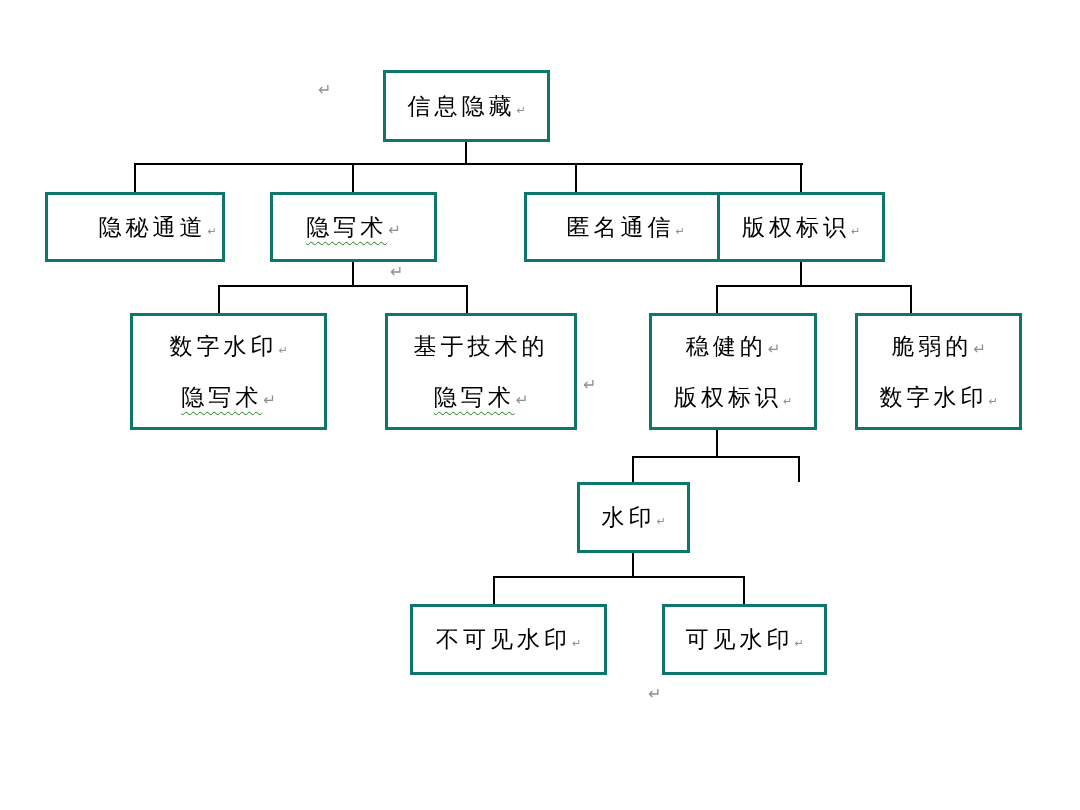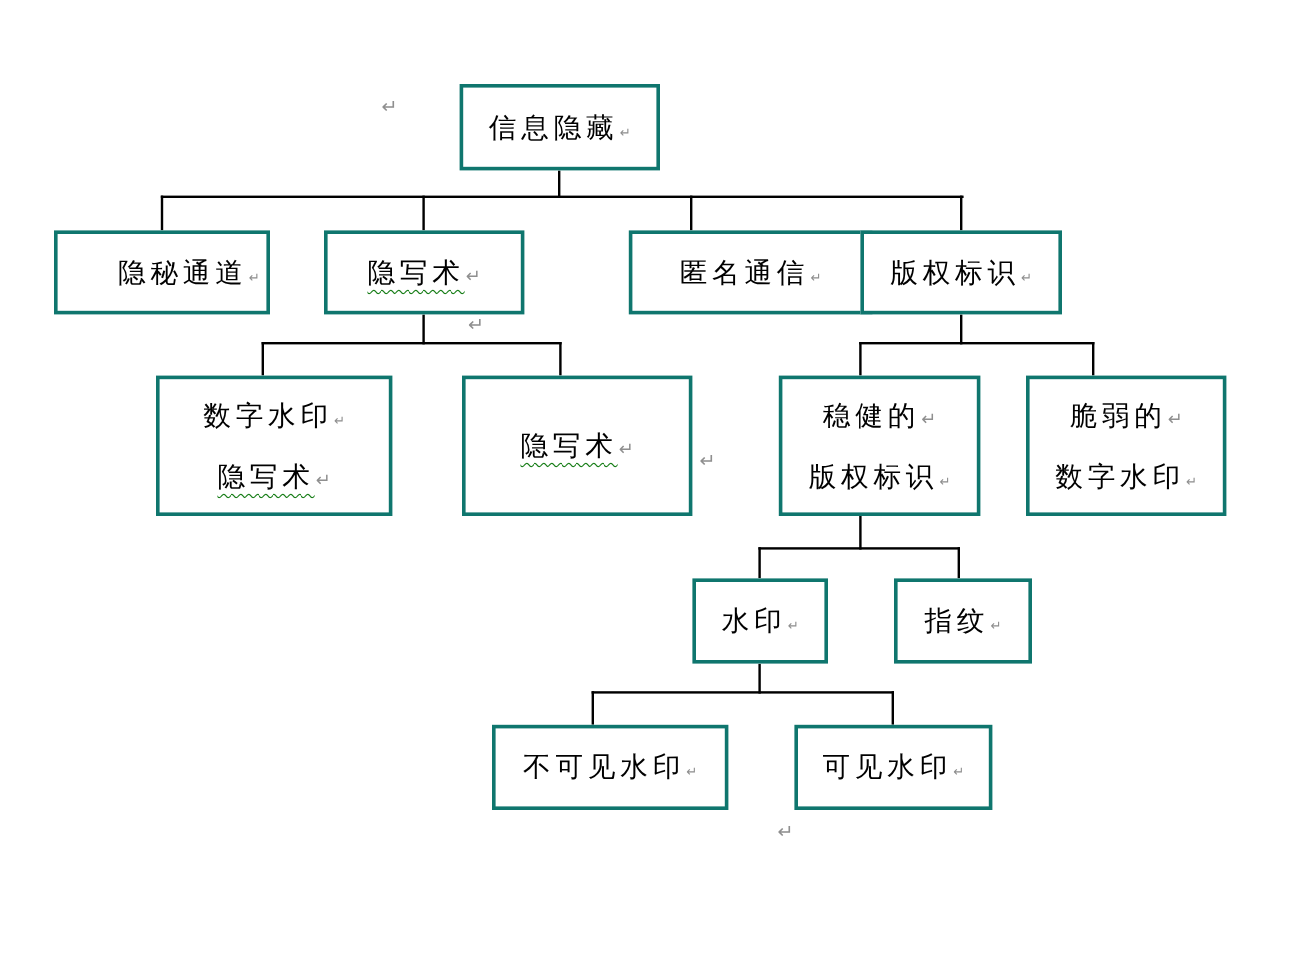--- a/index.html
+++ b/index.html
@@ -110,35 +110,33 @@
       <div class="nline"><span class="txt">匿名通信</span><span class="mk mk-end">↵</span></div>
     </div>
     <div class="node" style="left: 717px; top: 192px; width: 168px; height: 70px;">
       <div class="nline"><span class="txt">版权标识</span><span class="mk mk-end">↵</span></div>
     </div>
     <div class="node" style="left: 130px; top: 313px; width: 197px; height: 117px;">
       <div class="nline"><span class="txt">数字水印</span><span class="mk mk-end">↵</span></div>
       <div class="nline"><span class="txt wavy">隐写术</span><span class="mk mk-ret">↵</span></div>
     </div>
     <div class="node" style="left: 385px; top: 313px; width: 192px; height: 117px;">
+      <div class="nline"><span class="txt">基于技术的</span></div>
       <div class="nline"><span class="txt wavy">隐写术</span><span class="mk mk-ret">↵</span></div>
     </div>
     <div class="node" style="left: 633px; top: 313px; width: 168px; height: 117px; margin-left: 16px;">
       <div class="nline"><span class="txt">稳健的</span><span class="mk mk-ret">↵</span></div>
       <div class="nline"><span class="txt">版权标识</span><span class="mk mk-end">↵</span></div>
     </div>
     <div class="node" style="left: 577px; top: 482px; width: 113px; height: 71px;">
       <div class="nline"><span class="txt">水印</span><span class="mk mk-end">↵</span></div>
     </div>
     <div class="node" style="left: 855px; top: 313px; width: 167px; height: 117px;">
       <div class="nline"><span class="txt">脆弱的</span><span class="mk mk-ret">↵</span></div>
       <div class="nline"><span class="txt">数字水印</span><span class="mk mk-end">↵</span></div>
-    </div>
-    <div class="node" style="left: 745px; top: 482px; width: 115px; height: 71px;">
-      <div class="nline"><span class="txt">指纹</span><span class="mk mk-end">↵</span></div>
     </div>
     <div class="node" style="left: 662px; top: 604px; width: 165px; height: 71px;">
       <div class="nline"><span class="txt">可见水印</span><span class="mk mk-end">↵</span></div>
     </div>
     <div class="node" style="left: 410px; top: 604px; width: 197px; height: 71px;">
       <div class="nline"><span class="txt">不可见水印</span><span class="mk mk-end">↵</span></div>
     </div>
     <div class="fmark" style="left: 318px; top: 82px;">↵</div>
     <div class="fmark" style="left: 390px; top: 264px;">↵</div>
     <div class="fmark" style="left: 583px; top: 377px;">↵</div>

